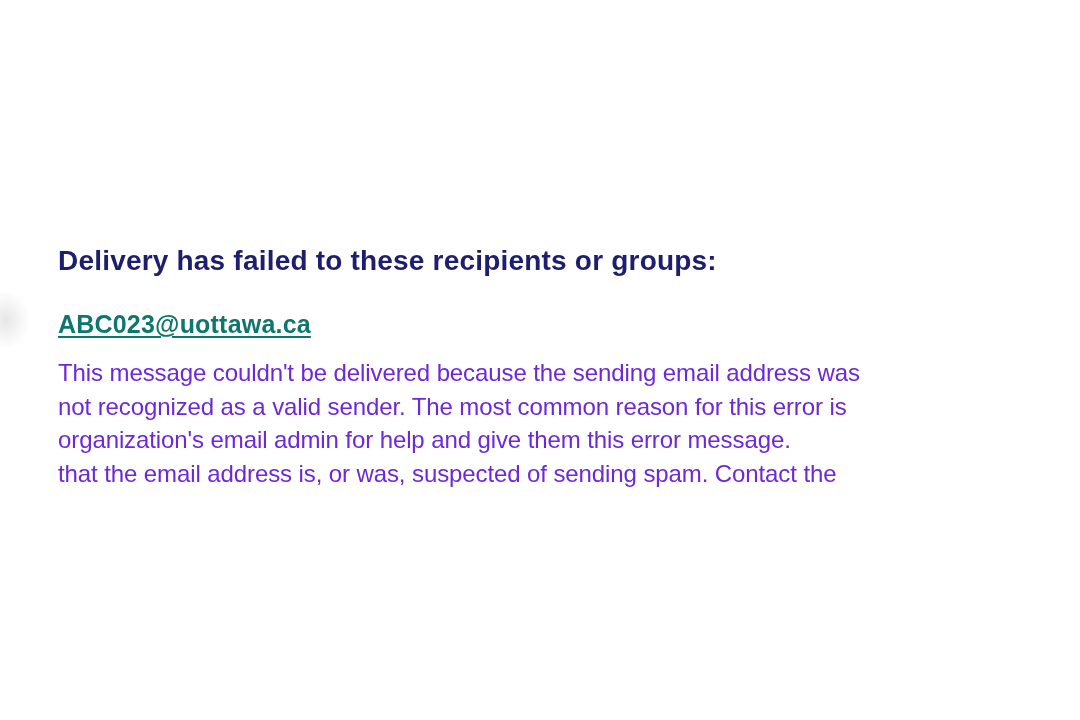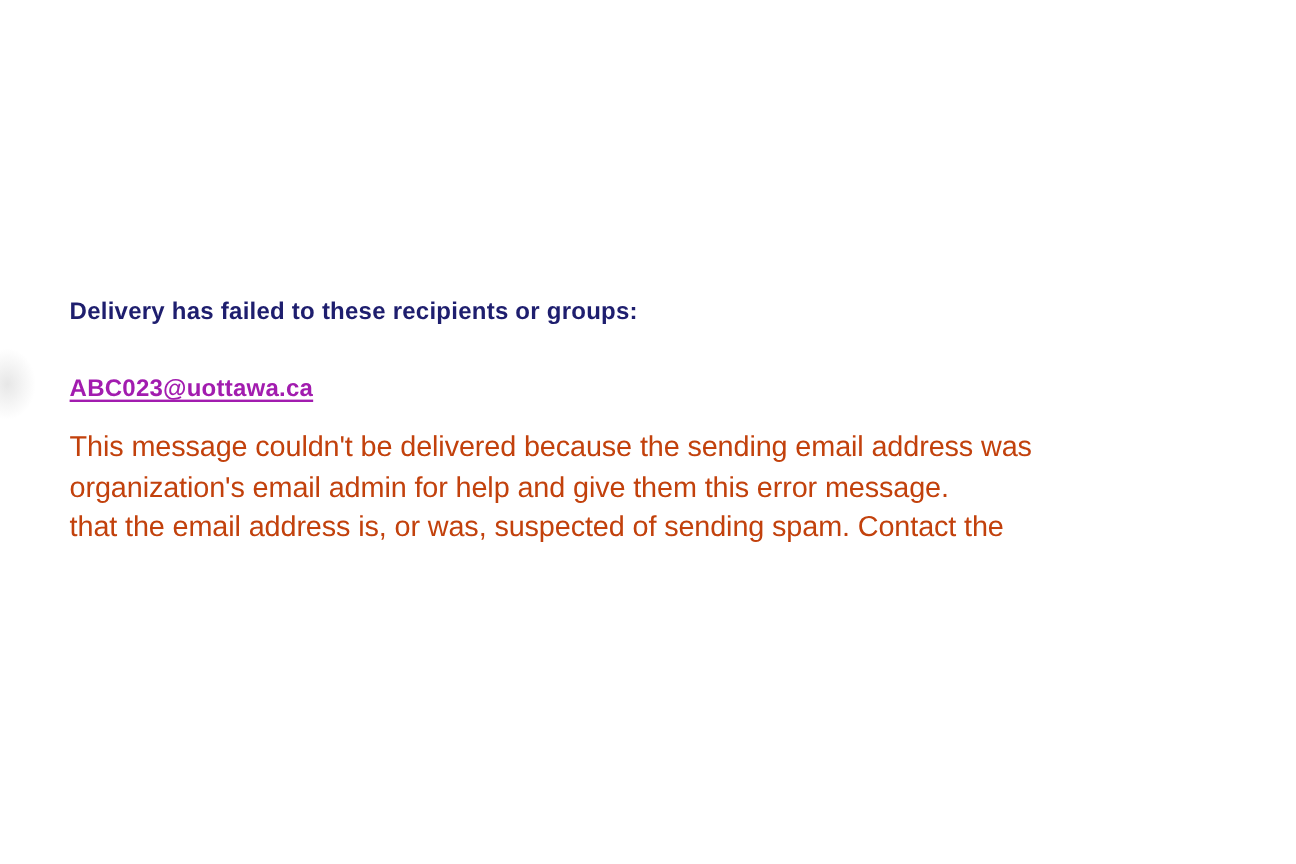--- a/index.html
+++ b/index.html
@@ -35,47 +35,48 @@
 
   .ndr-content {
     position: absolute;
     left: 58px;
     top: 247px;
     width: 975px;
   }
 
   .ndr-heading {
     color: #1e1e6e;
-    font-size: 20px;
+    font-size: 28px;
     font-weight: bold;
     letter-spacing: 0.2px;
     line-height: 27px;
     margin-bottom: 36px;
     white-space: nowrap;
   }
 
   .recipient-link {
     display: inline-block;
-    color: #a21caf;
-    font-size: 20px;
+    color: #0f766e;
+    font-size: 25px;
     font-weight: bold;
     letter-spacing: 0.2px;
     text-decoration: underline;
     text-decoration-thickness: 2px;
     text-underline-offset: 3px;
     line-height: 28px;
-    margin-bottom: 18px;
+    margin-bottom: 6px;
     cursor: pointer;
   }
 
   .error-body {
-    color: #c2410c;
+    color: #6d28d9;
     font-size: 24px;
     line-height: 33.5px;
     letter-spacing: -0.1px;
+    margin-top: 12px;
   }
 
   .error-body .line {
     white-space: nowrap;
   }
 </style>
 </head>
 <body>
 
 <div class="ndr-canvas">
@@ -83,19 +84,20 @@
   <div class="smudge"></div>
 
   <div class="ndr-content">
 
     <div class="ndr-heading">Delivery has failed to these recipients or groups:</div>
 
     <a class="recipient-link">ABC023@uottawa.ca</a>
 
     <div class="error-body">
       <div class="line">This message couldn't be delivered because the sending email address was</div>
+      <div class="line">not recognized as a valid sender. The most common reason for this error is</div>
       <div class="line">organization's email admin for help and give them this error message.</div>
       <div class="line">that the email address is, or was, suspected of sending spam. Contact the</div>
     </div>
 
   </div>
 
 </div>
 
 </body></html>

